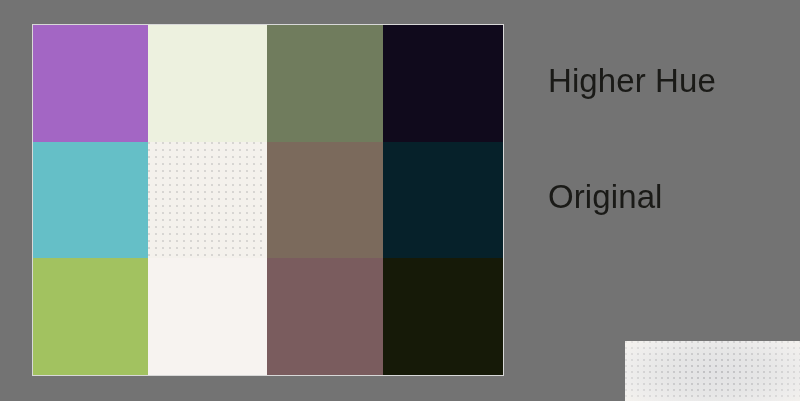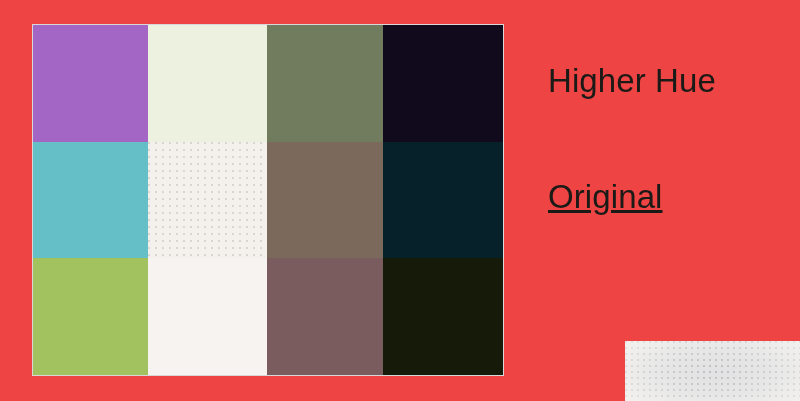--- a/index.html
+++ b/index.html
@@ -60,21 +60,21 @@
     position: absolute;
     left: 548px;
     font-size: 33px;
     font-weight: 400;
     color: #1a1a17;
     letter-spacing: 0.1px;
     white-space: nowrap;
     line-height: 1;
   }
   #row-label-0 { top: 64px; }
-  #row-label-1 { top: 180px; text-decoration: underline; }
+  #row-label-1 { top: 180px; }
   #row-label-2 { top: 295px; }
 
   
   #noise-block {
     position: absolute;
     left: 625px;
     top: 341px;
     width: 175px;
     height: 60px;
     overflow: hidden;
@@ -92,21 +92,21 @@
     mask-image: radial-gradient(ellipse 75% 95% at 50% 50%,
                 rgba(0,0,0,0.95) 0%, rgba(0,0,0,0.55) 55%, rgba(0,0,0,0.18) 100%);
     -webkit-mask-image: radial-gradient(ellipse 75% 95% at 50% 50%,
                 rgba(0,0,0,0.95) 0%, rgba(0,0,0,0.55) 55%, rgba(0,0,0,0.18) 100%);
     pointer-events: none;
   }
 </style>
 </head>
 <body>
 
-<div id="canvas" style="background: #ef4444;">
+<div id="canvas" style="background: #737373;">
 
   <div id="swatch-grid" style="outline-color: rgb(216, 216, 216);">
       <div class="swatch-cell" style="background: rgb(163, 102, 196);"></div>
       <div class="swatch-cell" style="background: rgb(237, 241, 223);"></div>
       <div class="swatch-cell" style="background: rgb(112, 124, 93);"></div>
       <div class="swatch-cell" style="background: rgb(16, 10, 28);"></div>
       <div class="swatch-cell" style="background: rgb(101, 191, 199);"></div>
       <div class="swatch-cell dither" style="background: rgb(244, 241, 236);"></div>
       <div class="swatch-cell" style="background: rgb(123, 106, 92);"></div>
       <div class="swatch-cell" style="background: rgb(6, 33, 42);"></div>

